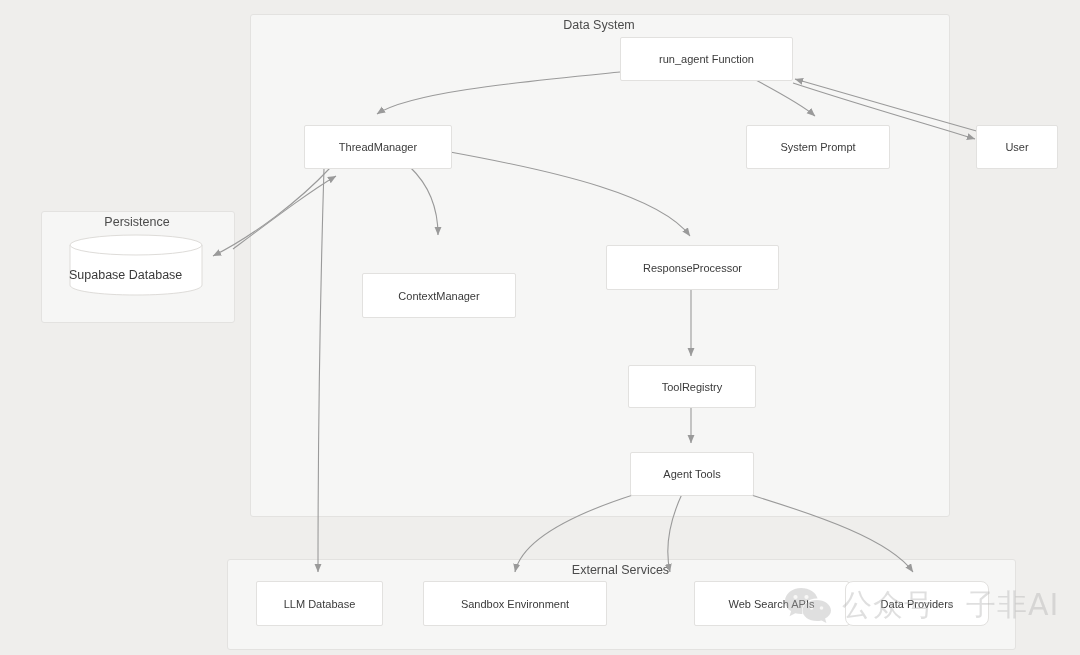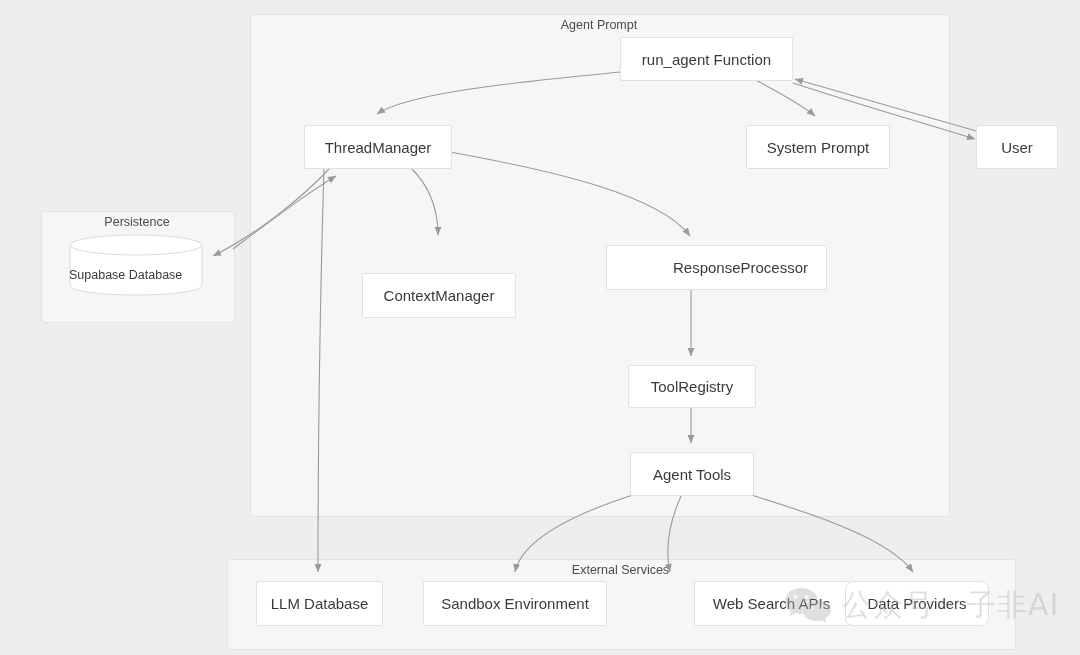--- a/index.html
+++ b/index.html
@@ -37,21 +37,21 @@
     text-align: center;
   }
   .node {
     position: absolute;
     background: #ffffff;
     border: 1px solid #e2e1df;
     border-radius: 2px;
     display: flex;
     align-items: center;
     justify-content: center;
-    font-size: 15px;
+    font-size: 11px;
     color: #3a3a3a;
     white-space: nowrap;
   }
   .cyl {
     position: absolute;
   }
   .cyl-label {
     position: absolute;
     font-size: 12.5px;
     color: #3a3a3a;
@@ -74,21 +74,21 @@
     font-family: "DejaVu Sans", sans-serif;
     white-space: nowrap;
   }
 </style>
 </head>
 <body>
 
 <div id="canvas">
 
   <div class="group-box" style="left:250px; top:14px; width:698px; height:501px;"></div>
-  <div class="group-label" style="left:250px; top:18px; width:698px;">Agent Prompt</div>
+  <div class="group-label" style="left:250px; top:18px; width:698px;">Data System</div>
 
   <div class="group-box" style="left:41px; top:211px; width:192px; height:110px;"></div>
   <div class="group-label" style="left:41px; top:215px; width:192px;">Persistence</div>
 
   <div class="group-box" style="left:227px; top:559px; width:787px; height:89px;"></div>
   <div class="group-label" style="left:227px; top:563px; width:787px;">External Services</div>
 
   <svg class="edges" viewBox="0 0 1080 655" xmlns="http://www.w3.org/2000/svg">
     <defs>
       <marker id="ah" markerWidth="9" markerHeight="9" refX="7.4" refY="3.2" orient="auto" markerUnits="strokeWidth">
@@ -130,21 +130,21 @@
   <div class="node" style="left:620px; top:37px; width:171px; height:42px;">run_agent Function</div>
 
   <div class="node" style="left:304px; top:125px; width:146px; height:42px;">ThreadManager</div>
 
   <div class="node" style="left:746px; top:125px; width:142px; height:42px;">System Prompt</div>
 
   <div class="node" style="left:976px; top:125px; width:80px; height:42px;">User</div>
 
   <div class="node" style="left:362px; top:244px; width:152px; height:43px;margin-top:29px;">ContextManager</div>
 
-  <div class="node" style="left:606px; top:245px; width:171px; height:43px;padding-left:48px;">ResponseProcessor</div>
+  <div class="node" style="left:606px; top:245px; width:171px; height:43px;">ResponseProcessor</div>
 
   <div class="node" style="left:628px; top:365px; width:126px; height:41px;">ToolRegistry</div>
 
   <div class="node" style="left:630px; top:452px; width:122px; height:42px;">Agent Tools</div>
 
   <div class="cyl" style="left:69px; top:234px; width:112px; height:62px;">
     <svg width="134" height="62" viewBox="0 0 134 62" xmlns="http://www.w3.org/2000/svg">
       <path d="M1,11 L1,51 C1,57 30,61 67,61 C104,61 133,57 133,51 L133,11 Z" fill="#ffffff" stroke="#dedcd9" stroke-width="1"></path>
       <ellipse cx="67" cy="11" rx="66" ry="10" fill="#ffffff" stroke="#dedcd9" stroke-width="1"></ellipse>
     </svg>

